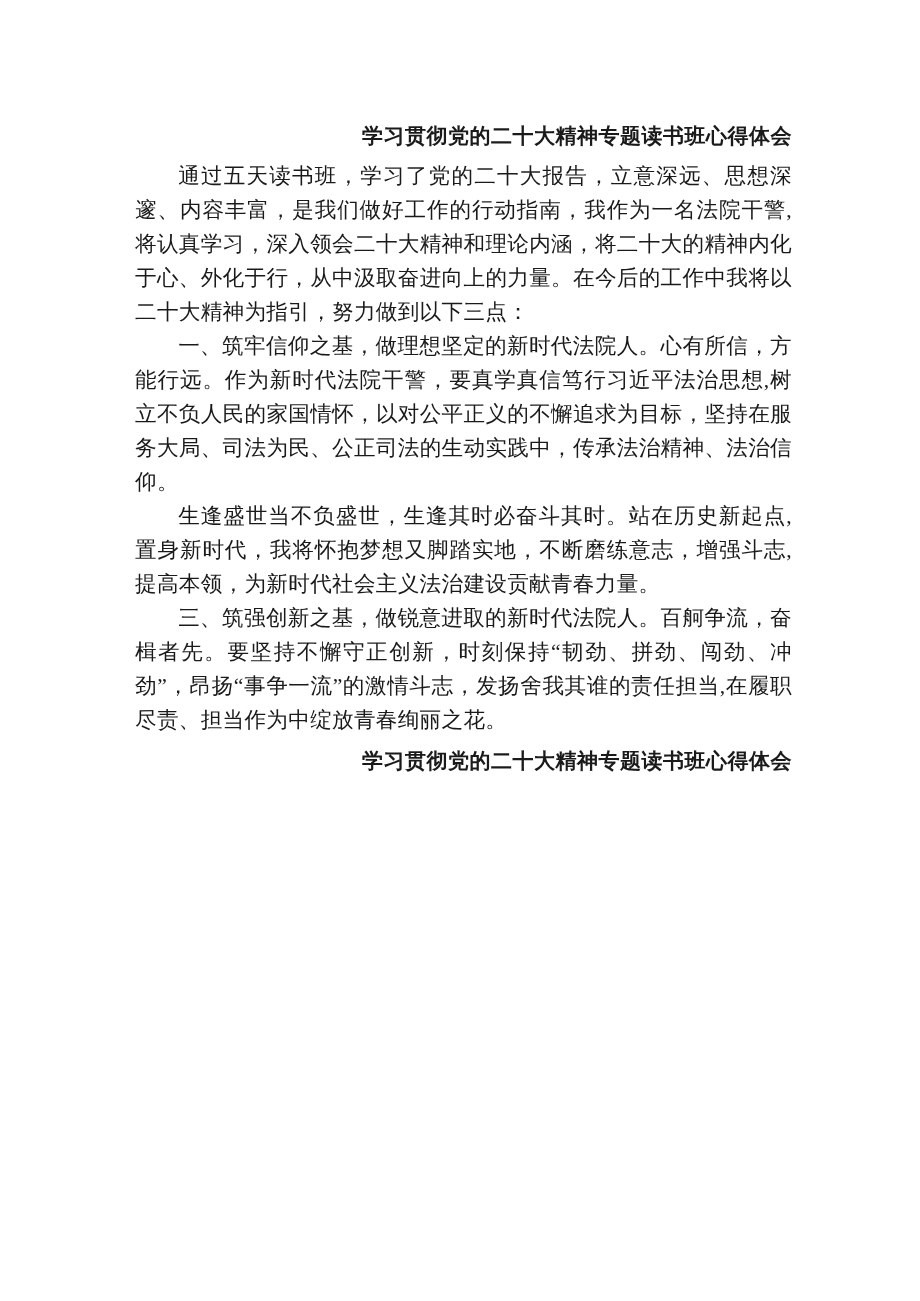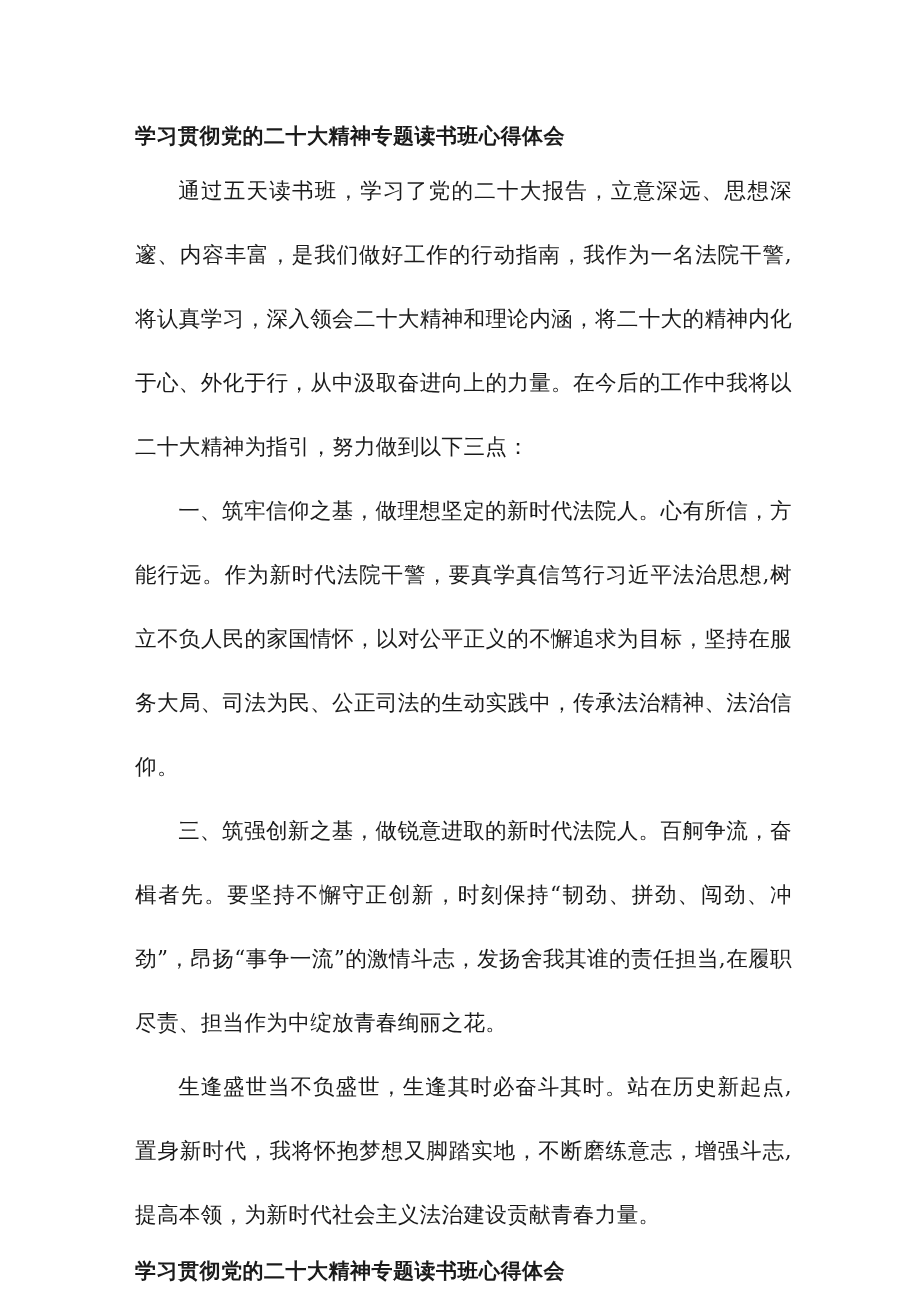--- a/index.html
+++ b/index.html
@@ -15,40 +15,41 @@
       font-family: "DejaVu Serif", "Liberation Serif", serif;
       color: #1a1a1a;
     }
     .page {
       position: absolute;
       left: 135px;
       top: 112px;
       width: 657px;
     }
     .title {
-      text-align: left;
+      text-align: right;
       font-size: 21px;
       line-height: 47px;
       height: 47px;
       margin: 0;
       white-space: nowrap;
       letter-spacing: 0.5px;
     }
     .para {
       margin: 0;
       font-size: 21.6px;
-      line-height: 64px;
+      line-height: 34px;
       text-align: justify;
       text-indent: 2em;
       letter-spacing: 0.3px;
+      font-family: Liberation Serif, serif;
     }
   </style>
 </head>
 <body>
 
 <div class="page">
   <h1 class="title">学习贯彻党的二十大精神专题读书班心得体会</h1>
   <p class="para">通过五天读书班，学习了党的二十大报告，立意深远、思想深邃、内容丰富，是我们做好工作的行动指南，我作为一名法院干警,将认真学习，深入领会二十大精神和理论内涵，将二十大的精神内化于心、外化于行，从中汲取奋进向上的力量。在今后的工作中我将以二十大精神为指引，努力做到以下三点：</p>
   <p class="para">一、筑牢信仰之基，做理想坚定的新时代法院人。心有所信，方能行远。作为新时代法院干警，要真学真信笃行习近平法治思想,树立不负人民的家国情怀，以对公平正义的不懈追求为目标，坚持在服务大局、司法为民、公正司法的生动实践中，传承法治精神、法治信仰。</p>
+  <p class="para">生逢盛世当不负盛世，生逢其时必奋斗其时。站在历史新起点,置身新时代，我将怀抱梦想又脚踏实地，不断磨练意志，增强斗志,提高本领，为新时代社会主义法治建设贡献青春力量。</p>
   <p class="para">三、筑强创新之基，做锐意进取的新时代法院人。百舸争流，奋楫者先。要坚持不懈守正创新，时刻保持“韧劲、拼劲、闯劲、冲劲”，昂扬“事争一流”的激情斗志，发扬舍我其谁的责任担当,在履职尽责、担当作为中绽放青春绚丽之花。</p>
-  <p class="para">生逢盛世当不负盛世，生逢其时必奋斗其时。站在历史新起点,置身新时代，我将怀抱梦想又脚踏实地，不断磨练意志，增强斗志,提高本领，为新时代社会主义法治建设贡献青春力量。</p>
   <h2 class="title">学习贯彻党的二十大精神专题读书班心得体会</h2>
 </div>
 
 </body></html>

